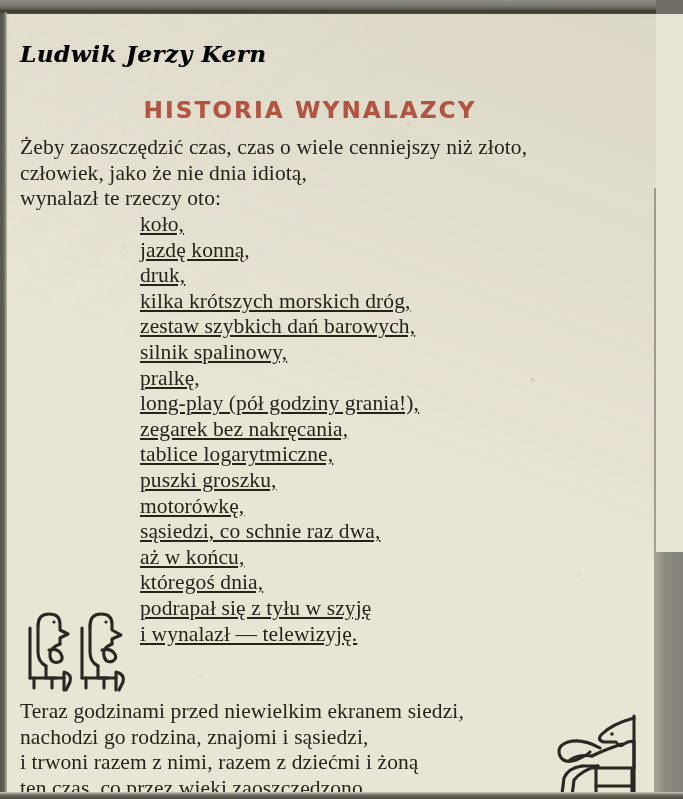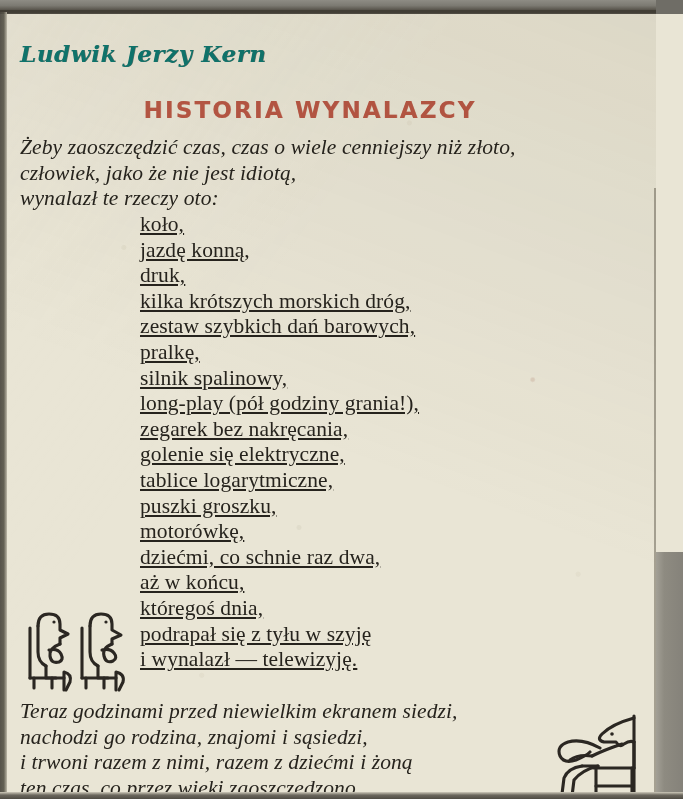--- a/index.html
+++ b/index.html
@@ -90,21 +90,21 @@
 
   .byline {
     position: absolute;
     left: 20px;
     top: 26px;
     font-family: "DejaVu Serif", "Liberation Serif", serif;
     font-weight: 700;
     font-style: italic;
     font-size: 23px;
     letter-spacing: .6px;
-    color: #0f766e;
+    color: #000000;
     text-shadow: .5px 0 0 rgba(36,31,25,.55);
     white-space: nowrap;
   }
 
   .title {
     position: absolute;
     left: 0; top: 68px;
     width: 620px;
     text-align: center;
     font-family: "DejaVu Sans", "Liberation Sans", sans-serif;
@@ -132,21 +132,21 @@
     top: 198px;
     margin: 0;
     padding: 0;
     list-style: none;
     font-size: 21.5px;
     line-height: 25.6px;
     letter-spacing: .1px;
     text-decoration: underline;
   }
   .catalogue li { white-space: nowrap; }
-  .stanza div { min-height: 25.6px; font-style: italic; }
+  .stanza div { min-height: 25.6px; }
 
   
   .fig-left-pair {
     position: absolute;
     left: 16px;
     top: 586px;
     width: 118px;
     height: 96px;
   }
   .fig-bottom-right {
@@ -171,39 +171,38 @@
   <div class="scan-right-band"></div>
 
   <div class="content">
 
     <div class="byline">Ludwik Jerzy Kern</div>
 
     <h1 class="title">HISTORIA WYNALAZCY</h1>
 
     <div class="stanza stanza-open">
       <div>Żeby zaoszczędzić czas, czas o wiele cenniejszy niż złoto,</div>
-      <div>człowiek, jako że nie jest idiotą,</div>
+      <div>człowiek, jako że nie dnia idiotą,</div>
       <div>wynalazł te rzeczy oto:</div>
     </div>
 
     <ul class="catalogue">
       <li>koło,</li>
       <li>jazdę konną,</li>
       <li>druk,</li>
       <li>kilka krótszych morskich dróg,</li>
       <li>zestaw szybkich dań barowych,</li>
+      <li>silnik spalinowy,</li>
       <li>pralkę,</li>
-      <li>silnik spalinowy,</li>
       <li>long-play (pół godziny grania!),</li>
       <li>zegarek bez nakręcania,</li>
-      <li>golenie się elektryczne,</li>
       <li>tablice logarytmiczne,</li>
       <li>puszki groszku,</li>
       <li>motorówkę,</li>
-      <li>dziećmi, co schnie raz dwa,</li>
+      <li>sąsiedzi, co schnie raz dwa,</li>
       <li>aż w końcu,</li>
       <li>któregoś dnia,</li>
       <li>podrapał się z tyłu w szyję</li>
       <li>i wynalazł — telewizyję.</li>
     </ul>
 
     <div class="stanza stanza-close">
       <div>Teraz godzinami przed niewielkim ekranem siedzi,</div>
       <div>nachodzi go rodzina, znajomi i sąsiedzi,</div>
       <div>i trwoni razem z nimi, razem z dziećmi i żoną</div>

